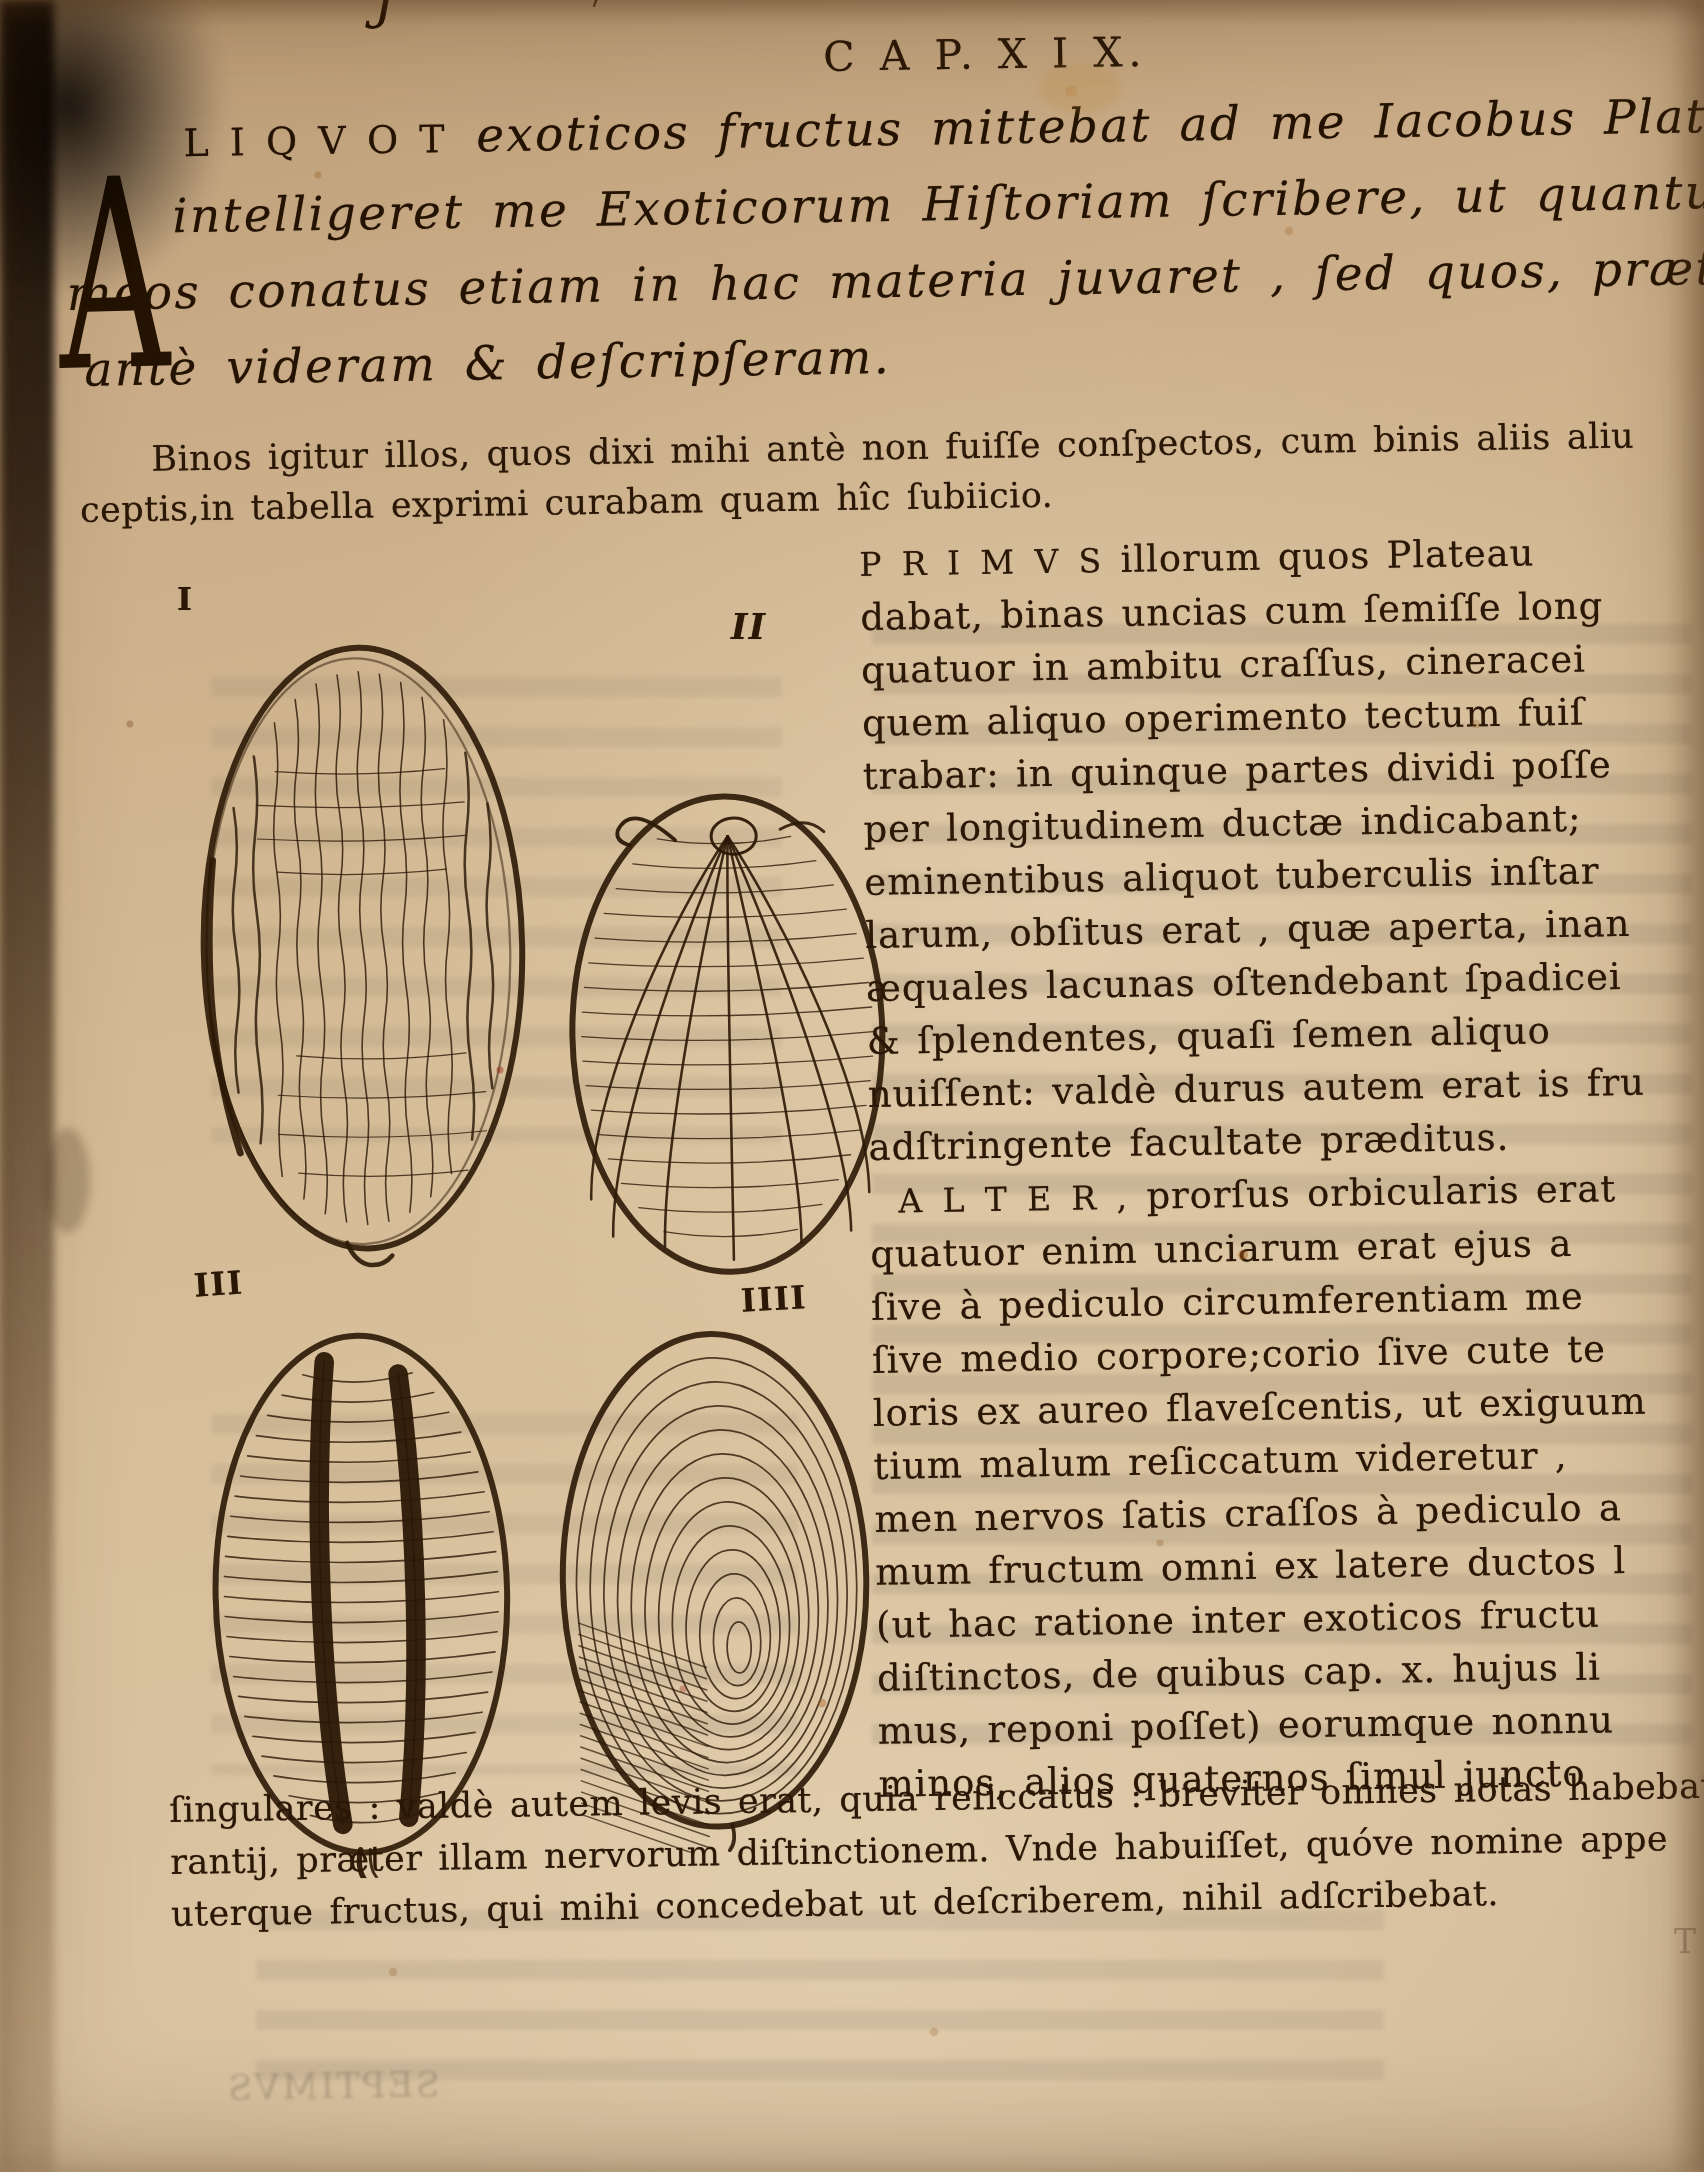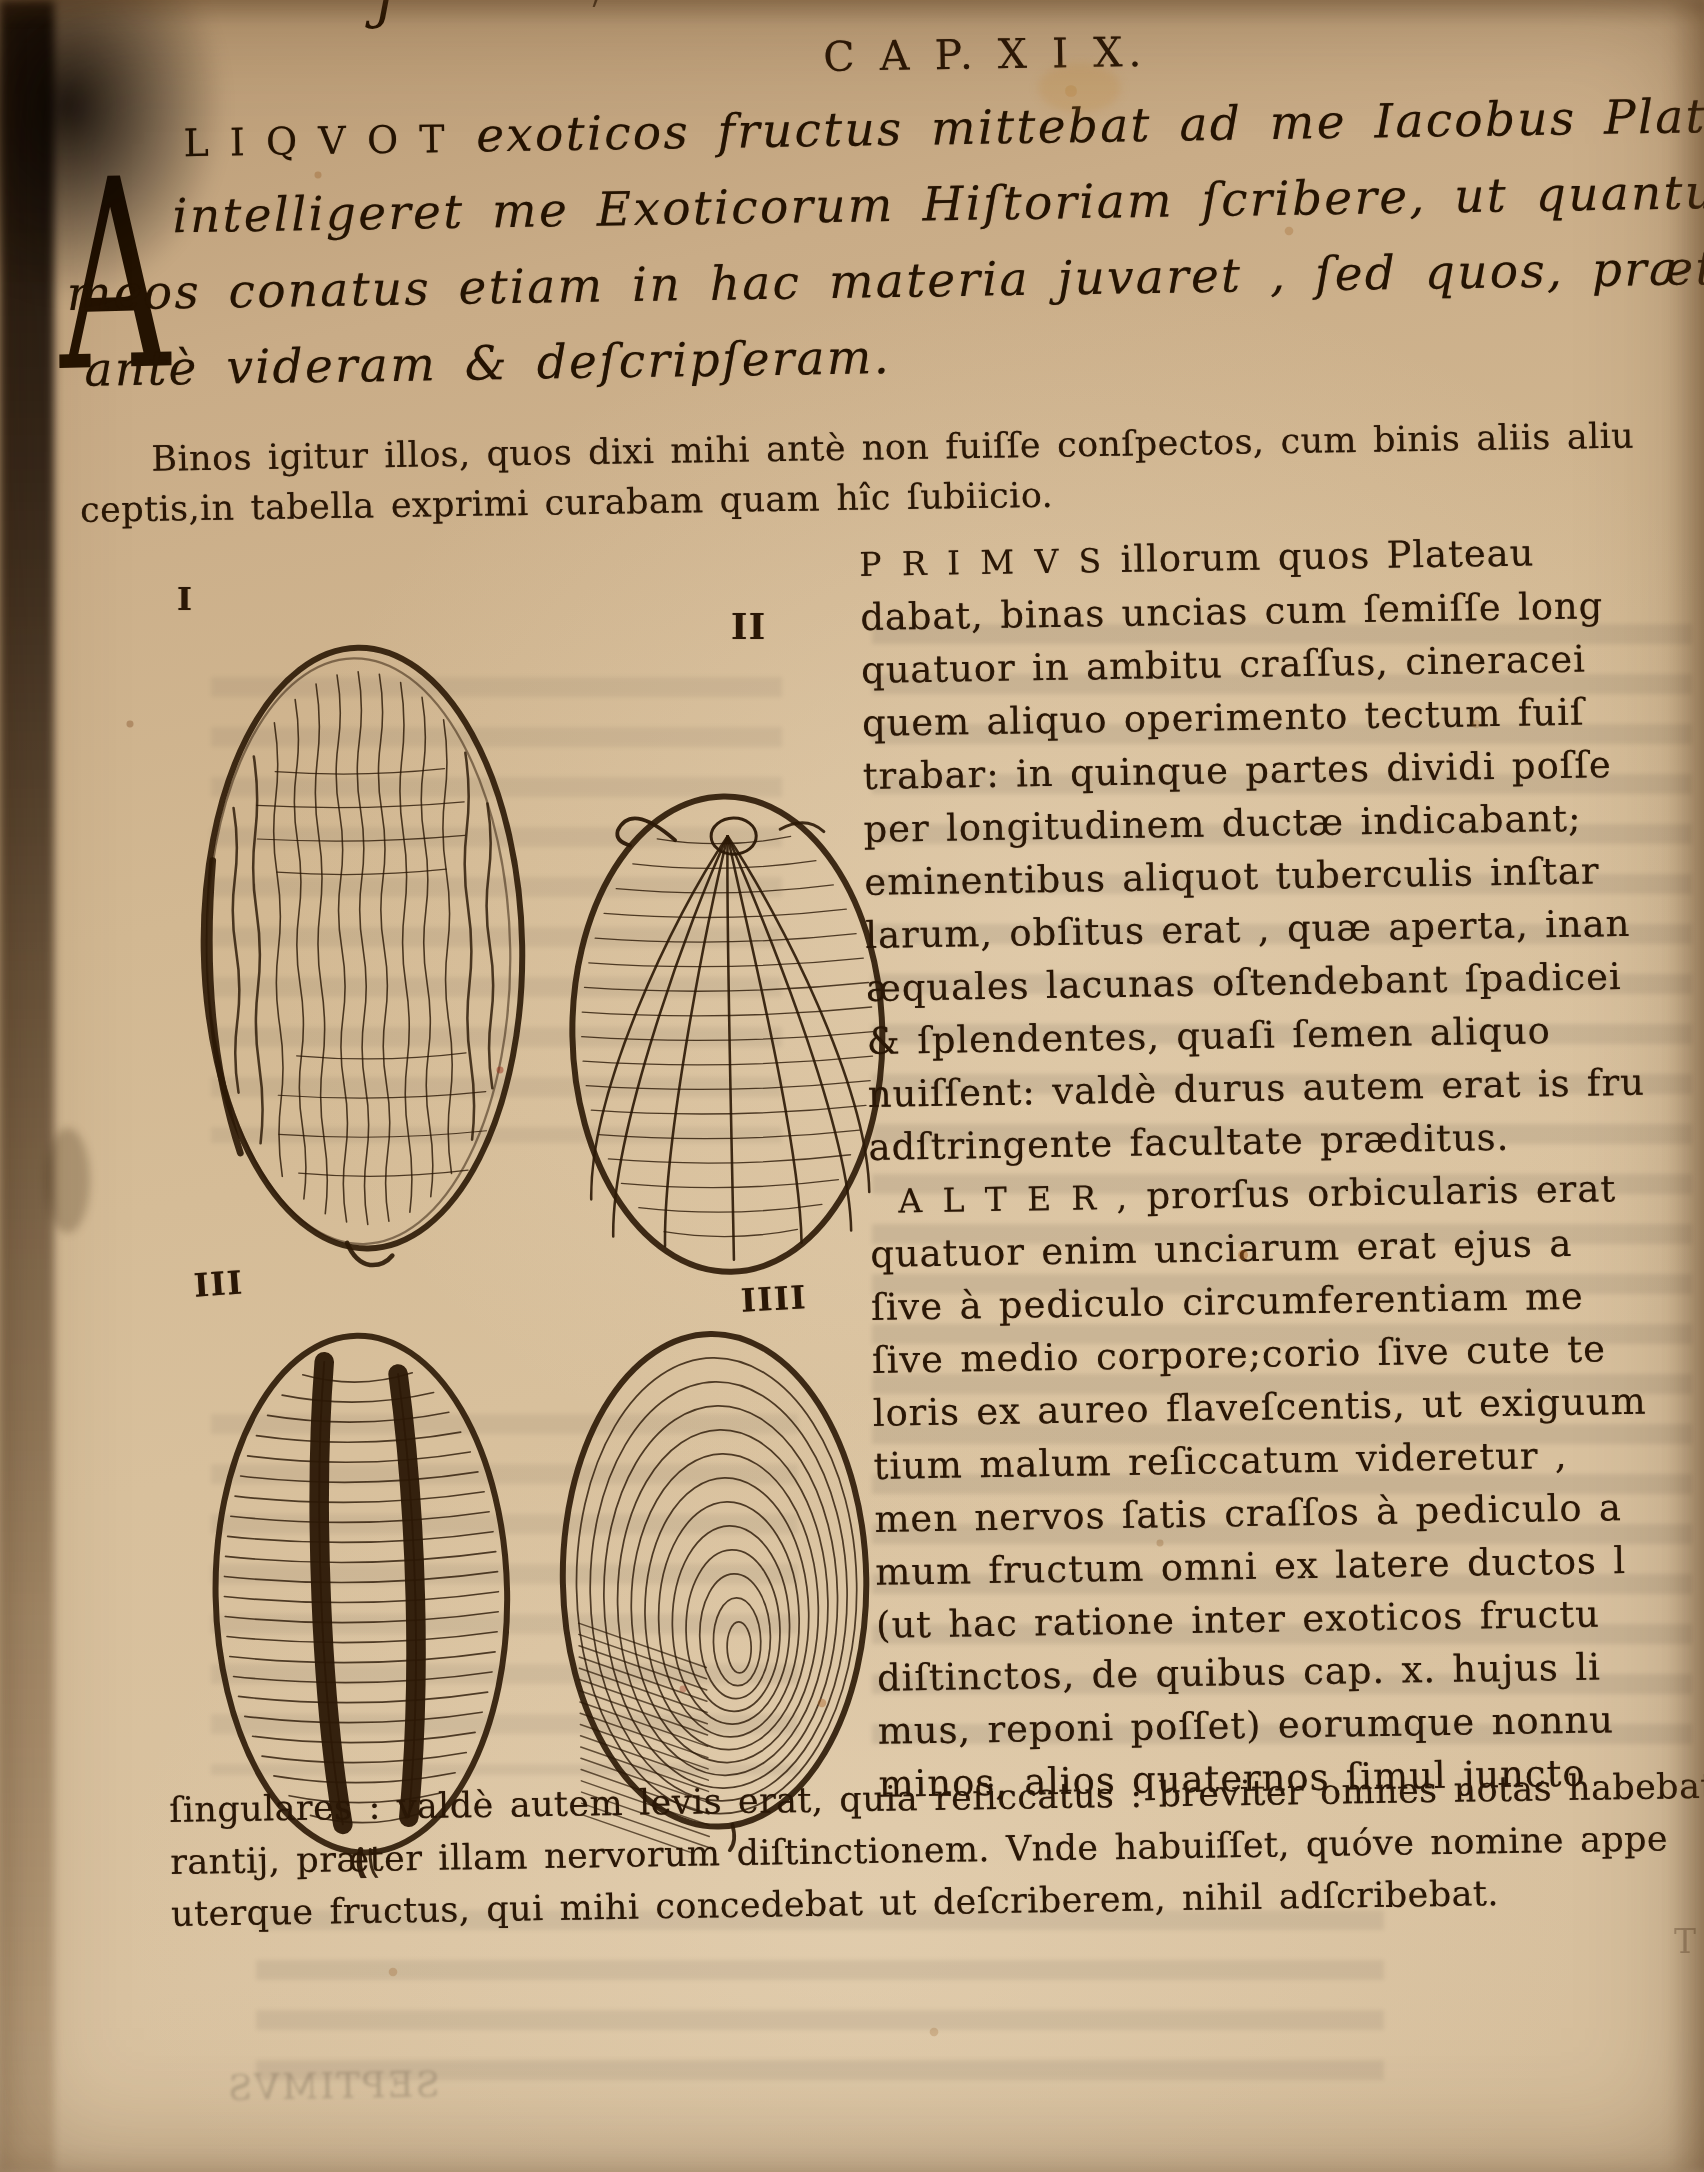--- a/index.html
+++ b/index.html
@@ -194,21 +194,21 @@
         <path d="M 36 587 L 205 649" stroke-width="2" opacity="0.7"></path>
         <path d="M 36 602 L 205 664" stroke-width="2" opacity="0.7"></path>
         <path d="M 36 617 L 205 679" stroke-width="2" opacity="0.7"></path>
         <path d="M 36 632 L 205 694" stroke-width="2" opacity="0.7"></path>
         <path d="M 36 647 L 205 709" stroke-width="2" opacity="0.7"></path>
         <path d="M 236 664 q 6 22 -4 34" stroke-width="5" opacity="0.9"></path>
       </svg>
   </div>
 
   <div class="fig-label ink" style="left:177px;top:580px;">I</div>
-  <div class="fig-label ink" style="left:731px;top:606px;font-size:35px;">II</div>
+  <div class="fig-label ink" style="left:731px;top:606px;font-size:35px;font-style:italic;">II</div>
   <div class="fig-label ink" style="left:194px;top:1265px;transform:rotate(-4deg);">III</div>
   <div class="fig-label ink" style="left:741px;top:1280px;transform:rotate(-3deg);">IIII</div>
 
   <div class="block hdr ink" style="left:823px;top:33px;">C A P.   X I X.</div>
 
   <div class="topmark" style="left:376px;top:-39px;font-size:59px;">j</div>
   <div class="topmark" style="left:591px;top:-4.5px;font-size:30px;opacity:.7;">ʹ</div>
 
   <div class="dropcap">A</div>
 

